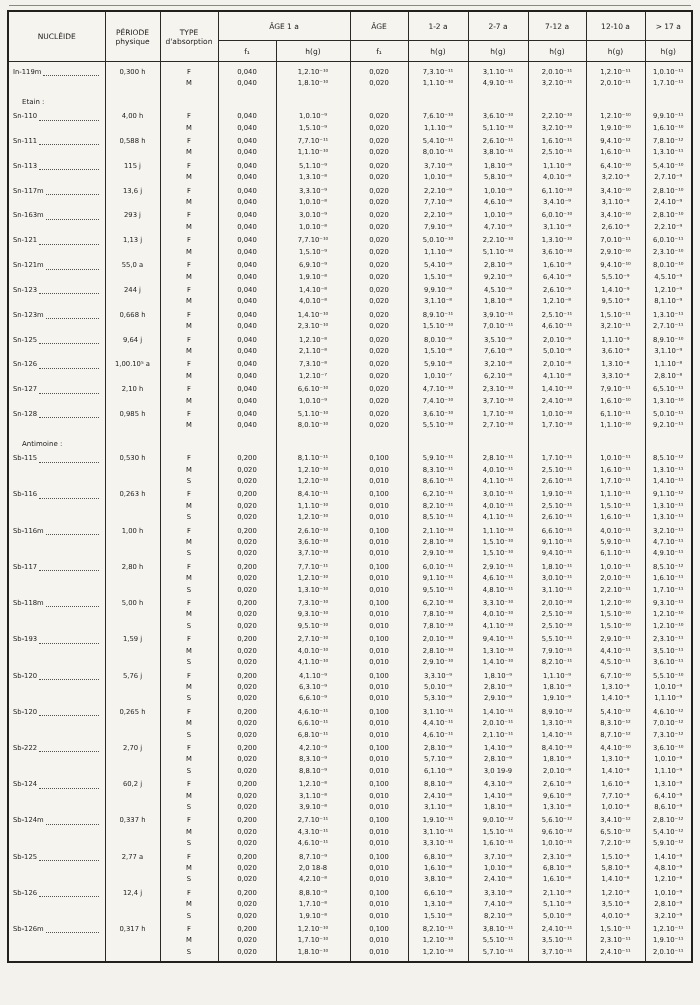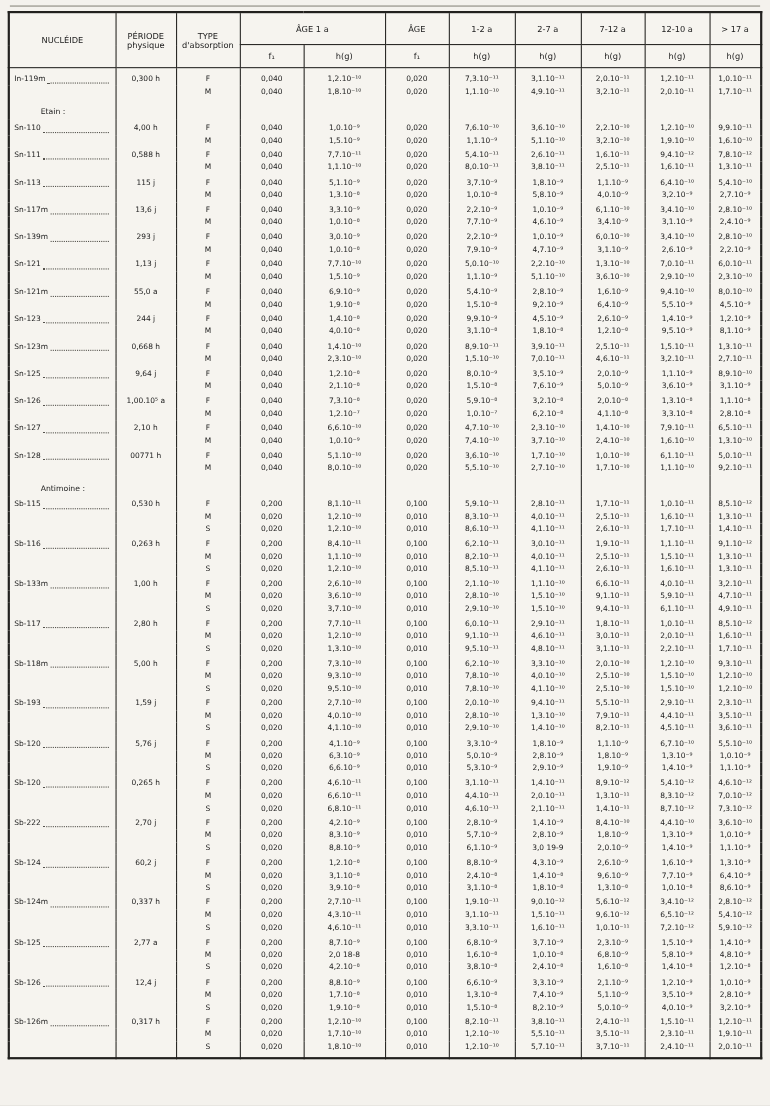--- a/index.html
+++ b/index.html
@@ -41,21 +41,21 @@
     text-align:center;vertical-align:top;
     white-space:nowrap;overflow:hidden;
   }
   tr.group-start td{padding-top:2px;}
   tbody tr:first-child td{padding-top:5px;}
   td.nuc{text-align:left;}
   .nuc-flex{display:flex;align-items:flex-end;padding-left:4px;}
   .nm{flex:0 0 auto;}
   .leader{flex:1 1 auto;border-bottom:1px dotted #55534d;margin:0 6px 2px 2px;height:8px;}
   tr.section-row td{padding-top:7px;padding-bottom:1px;}
-  td.sec{text-align:left;padding-left:28px;font-size:7px;}
+  td.sec{text-align:left;padding-left:13px;font-size:7px;}
   tbody tr:last-child td{padding-bottom:3px;}
 </style>
 </head>
 <body>
 
 <div class="page">
   <div class="scan-edge"></div>
   <table class="dose">
     <colgroup>
       <col class="c-nuc">
@@ -265,21 +265,21 @@
           <td class="val">0,020</td>
           <td class="val">7,7.10⁻⁹</td>
           <td class="val">4,6.10⁻⁹</td>
           <td class="val">3,4.10⁻⁹</td>
           <td class="val">3,1.10⁻⁹</td>
           <td class="val">2,4.10⁻⁹</td>
         </tr>
         <tr class="group-start">
           <td class="nuc">
             <span class="nuc-flex">
-              <span class="nm">Sn-139m</span>
+              <span class="nm">Sn-163m</span>
               <span class="leader"></span>
             </span>
           </td>
           <td class="per">293 j</td>
           <td class="typ">F</td>
           <td class="val">0,040</td>
           <td class="val">3,0.10⁻⁹</td>
           <td class="val">0,020</td>
           <td class="val">2,2.10⁻⁹</td>
           <td class="val">1,0.10⁻⁹</td>
@@ -517,21 +517,21 @@
           <td class="val">1,6.10⁻¹⁰</td>
           <td class="val">1,3.10⁻¹⁰</td>
         </tr>
         <tr class="group-start">
           <td class="nuc">
             <span class="nuc-flex">
               <span class="nm">Sn-128</span>
               <span class="leader"></span>
             </span>
           </td>
-          <td class="per">00771 h</td>
+          <td class="per">0,985 h</td>
           <td class="typ">F</td>
           <td class="val">0,040</td>
           <td class="val">5,1.10⁻¹⁰</td>
           <td class="val">0,020</td>
           <td class="val">3,6.10⁻¹⁰</td>
           <td class="val">1,7.10⁻¹⁰</td>
           <td class="val">1,0.10⁻¹⁰</td>
           <td class="val">6,1.10⁻¹¹</td>
           <td class="val">5,0.10⁻¹¹</td>
         </tr>
@@ -645,21 +645,21 @@
           <td class="val">0,010</td>
           <td class="val">8,5.10⁻¹¹</td>
           <td class="val">4,1.10⁻¹¹</td>
           <td class="val">2,6.10⁻¹¹</td>
           <td class="val">1,6.10⁻¹¹</td>
           <td class="val">1,3.10⁻¹¹</td>
         </tr>
         <tr class="group-start">
           <td class="nuc">
             <span class="nuc-flex">
-              <span class="nm">Sb-133m</span>
+              <span class="nm">Sb-116m</span>
               <span class="leader"></span>
             </span>
           </td>
           <td class="per">1,00 h</td>
           <td class="typ">F</td>
           <td class="val">0,200</td>
           <td class="val">2,6.10⁻¹⁰</td>
           <td class="val">0,100</td>
           <td class="val">2,1.10⁻¹⁰</td>
           <td class="val">1,1.10⁻¹⁰</td>

